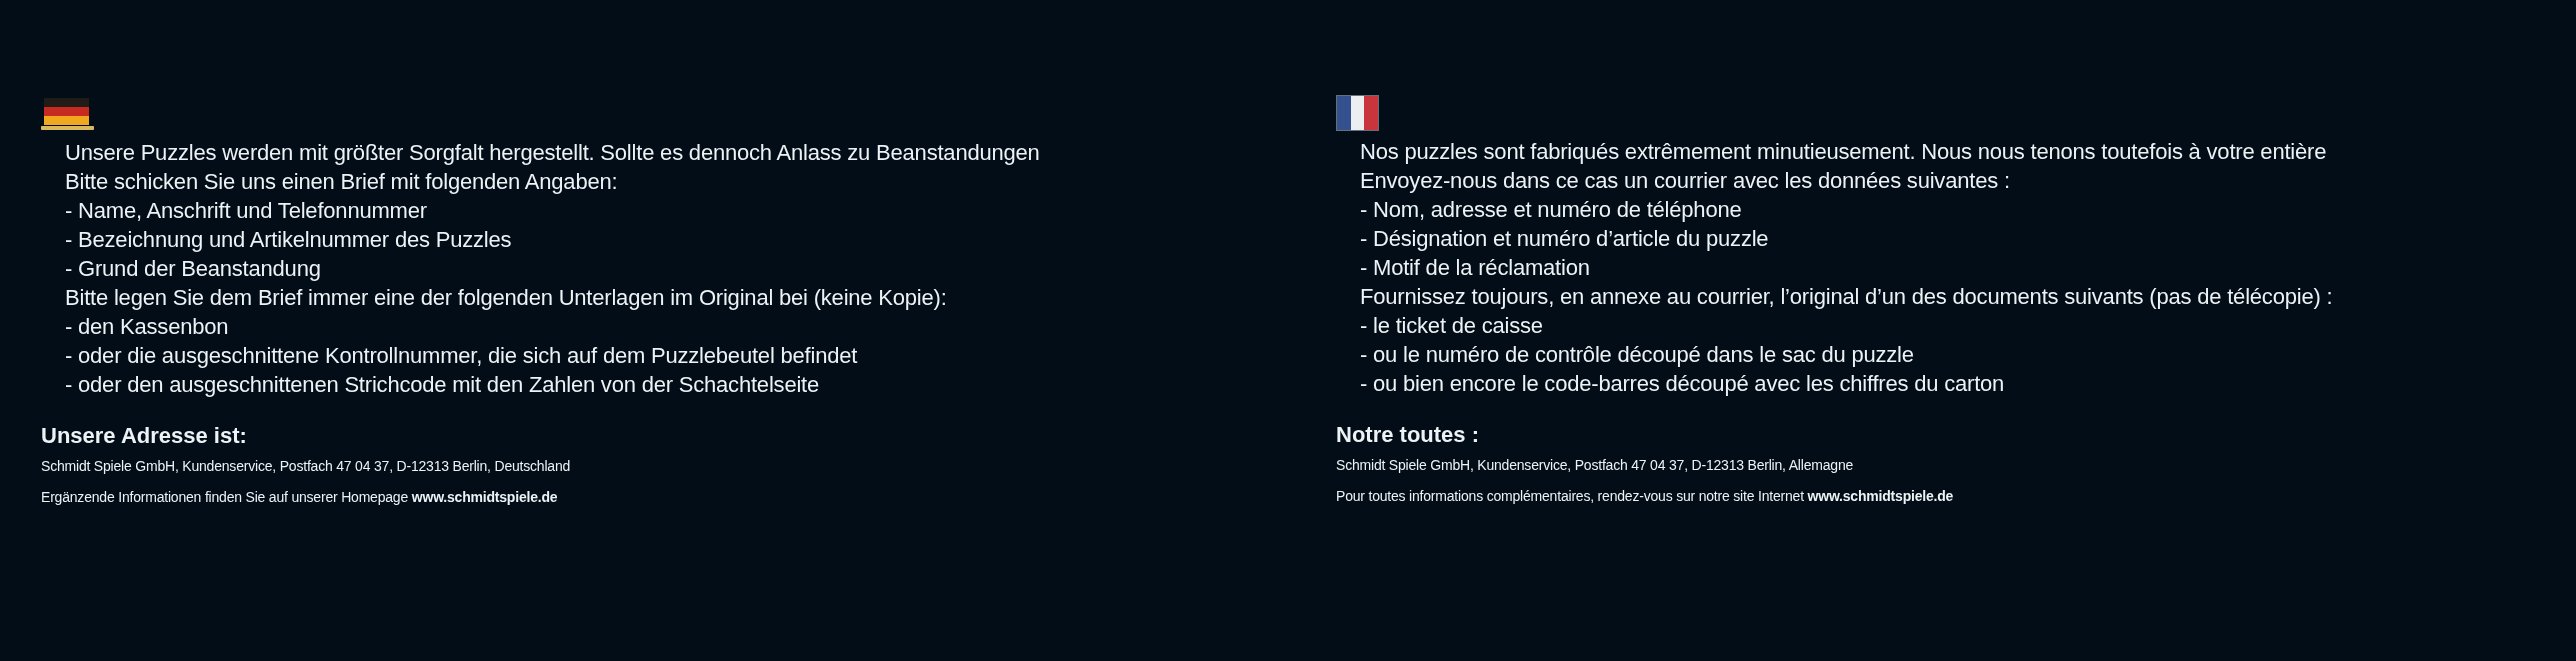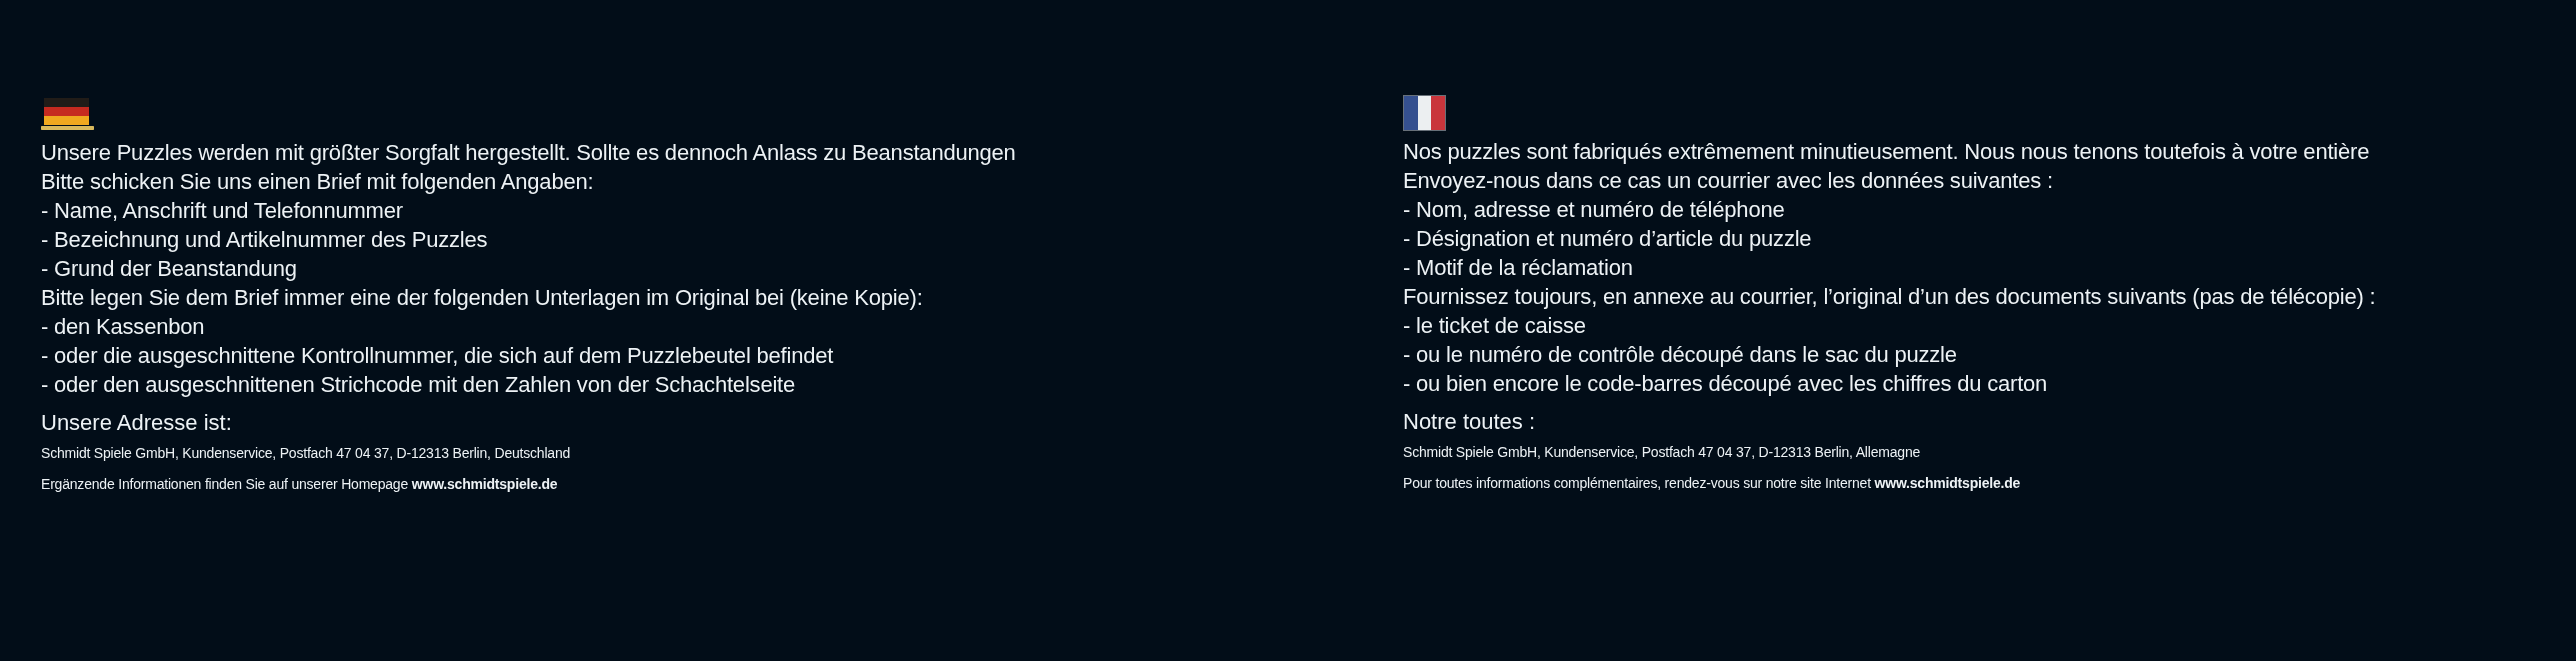--- a/index.html
+++ b/index.html
@@ -11,21 +11,21 @@
     background: #020d18;
     font-family: "Liberation Sans", sans-serif;
     color: #edf2f5;
   }
   .col {
     position: absolute;
     top: 95px;
     white-space: nowrap;
   }
   .col-de { left: 41px; }
-  .col-fr { left: 1403px; }
+  .col-fr { left: 1336px; }
 
   
   .flag-de { margin-top: 2.5px; margin-bottom: 7.4px; width: 53px; }
   .flag-de .stripes { width: 45px; margin-left: 3.3px; }
   .flag-de .stripe { width: 45px; height: 9px; }
   .flag-de .underline { width: 53px; height: 4.1px; margin-top: 1.7px; border-radius: 0.8px; }
 
   
   .flag-fr {
     width: 43px; height: 36px;
@@ -34,26 +34,27 @@
     border: 0.8px solid rgba(226,233,240,0.45);
     margin-bottom: 5.8px;
   }
   .flag-fr .vstripe { flex: 1 1 0; }
 
   .line {
     font-size: 22px;
     line-height: 29px;
     letter-spacing: -0.2px;
     white-space: nowrap;
+    margin-left: 24px;
   }
   .addr-heading {
-    font-weight: normal;
+    font-weight: bold;
     font-size: 22px;
     line-height: 31px;
-    margin-top: 8px;
+    margin-top: 21px;
     white-space: nowrap;
   }
   .addr-line, .web-line {
     font-size: 14px;
     line-height: 31px;
     letter-spacing: -0.2px;
     white-space: nowrap;
   }
   .bold { font-weight: bold; text-align: right; }
 </style>

